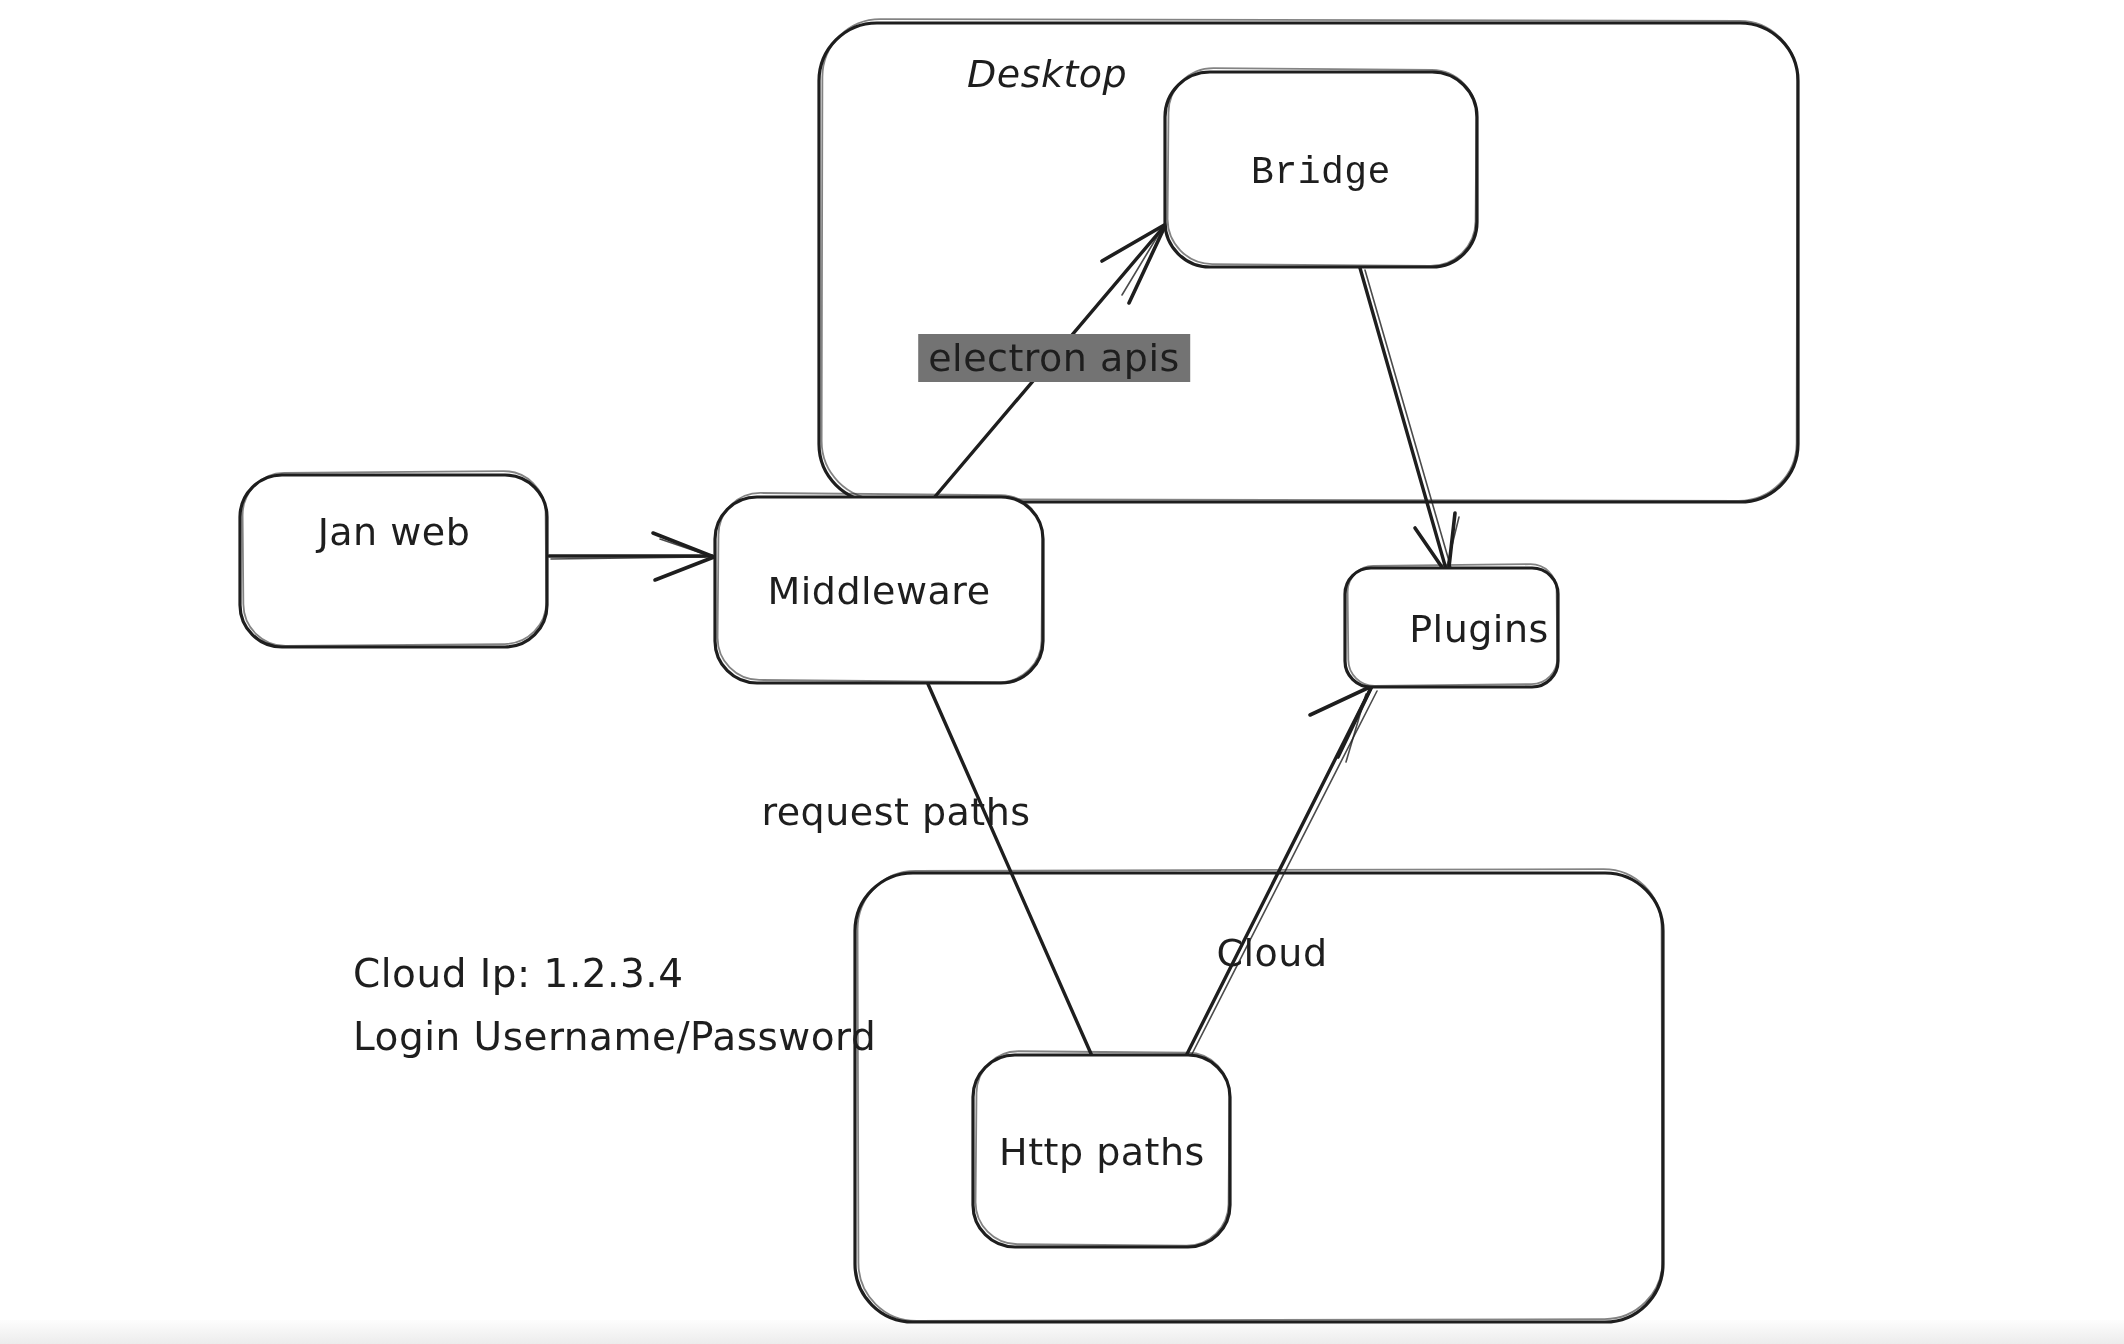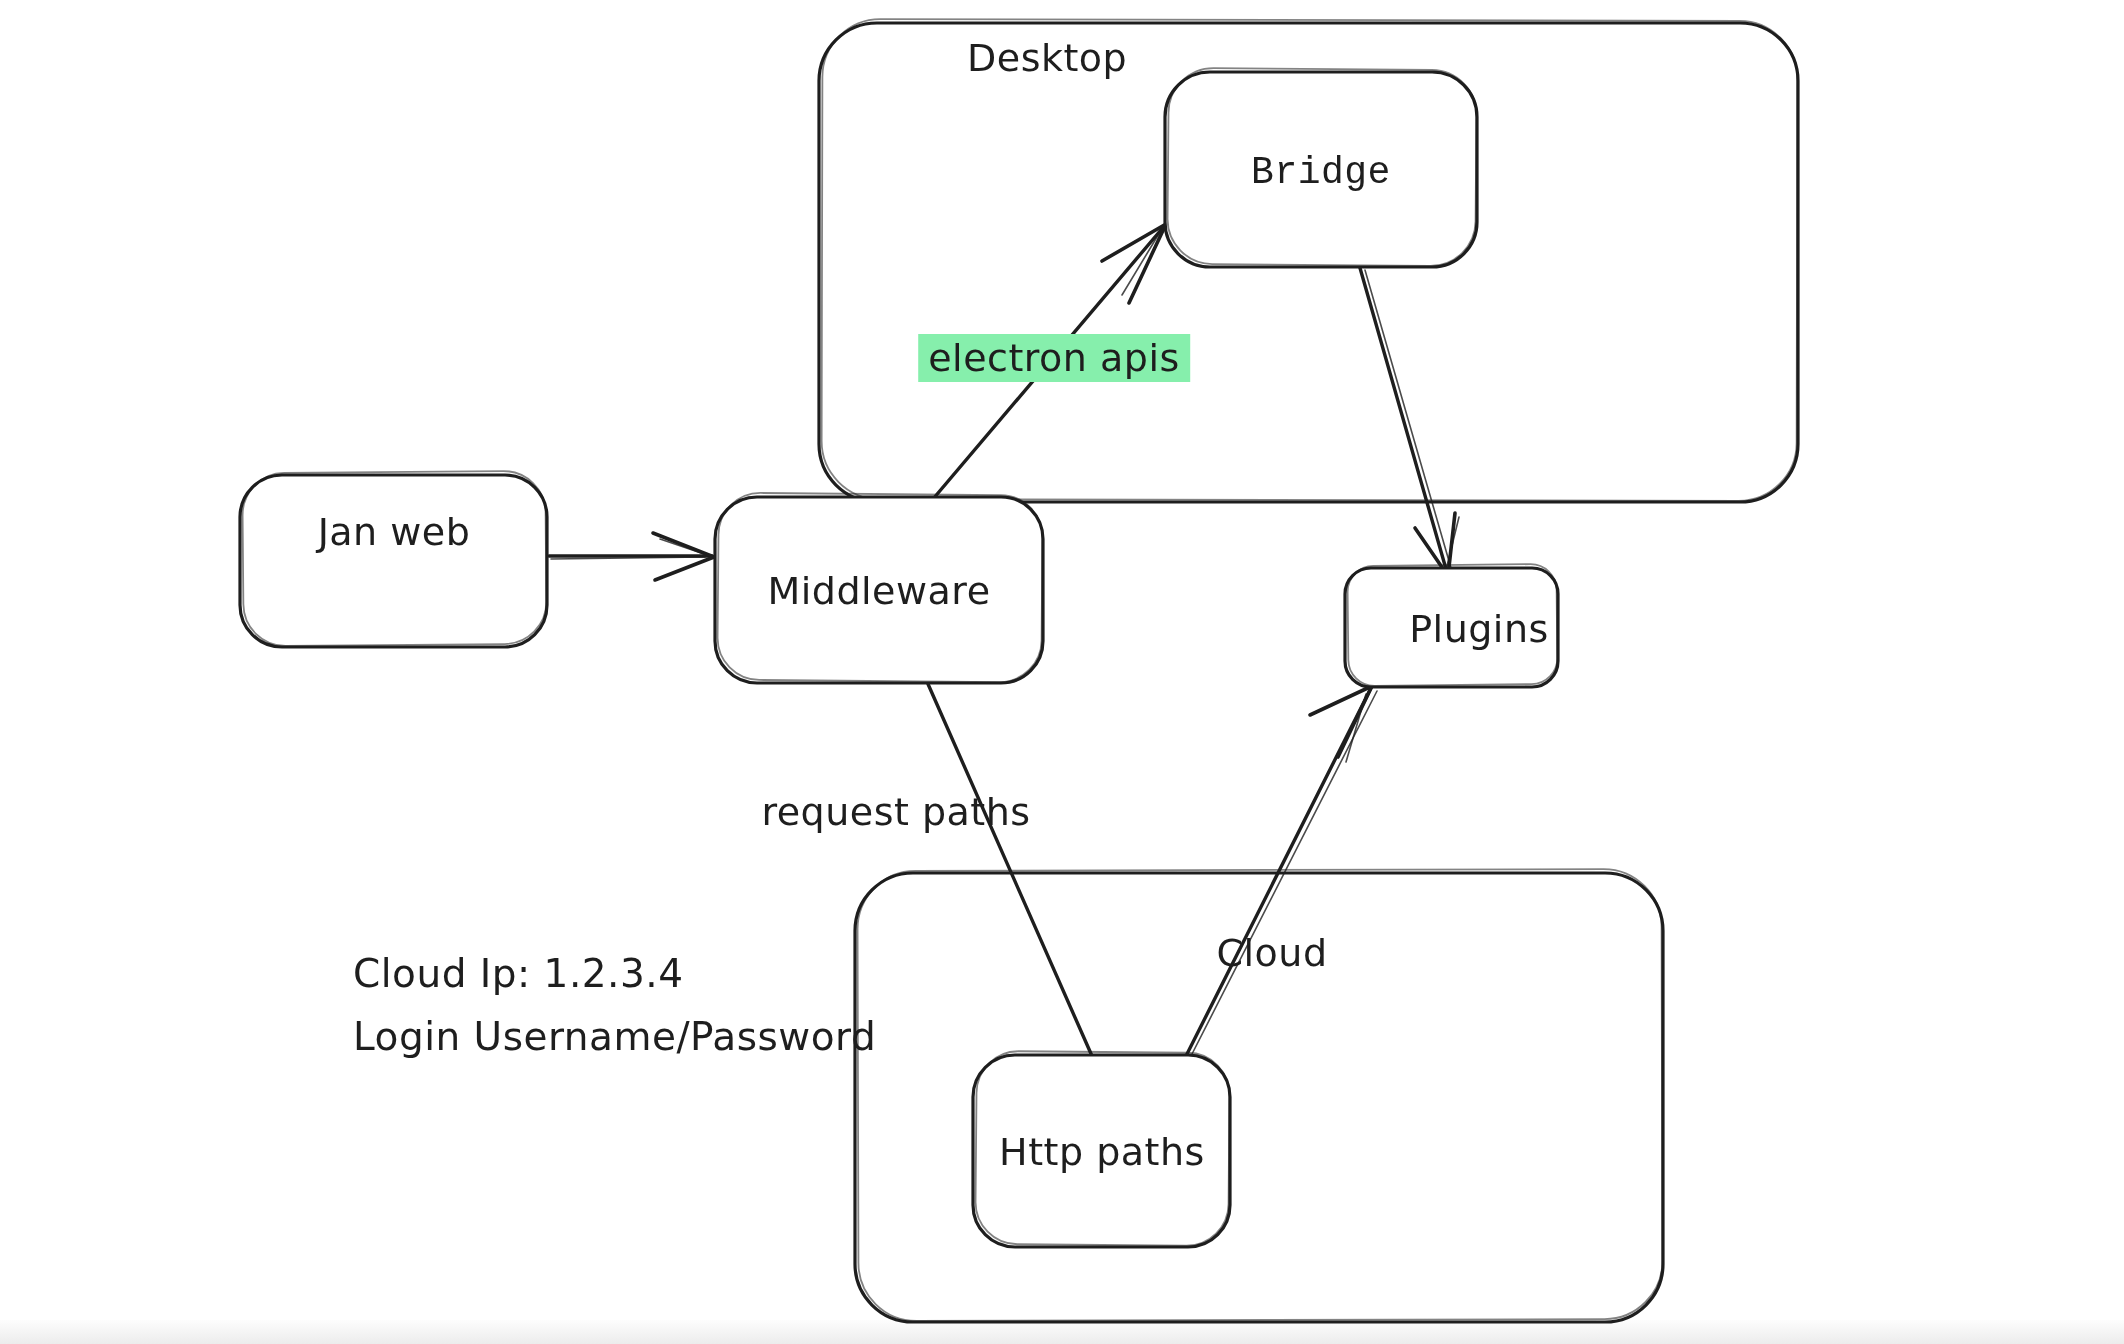--- a/index.html
+++ b/index.html
@@ -8,21 +8,21 @@
     background:#ffffff;
     font-family:"DejaVu Sans",sans-serif;
   }
   #canvas-svg{position:absolute;left:0;top:0;z-index:1;}
   #labels{position:absolute;left:0;top:0;width:2124px;height:1344px;z-index:2;}
   .lbl{
     position:absolute;color:#1e1e1e;white-space:nowrap;
     font-size:38px;letter-spacing:0.5px;
   }
   .center{transform:translate(-50%,-50%);}
-  .edge-lbl-bg{background:#86efac;padding:2px 10px;}
+  .edge-lbl-bg{background:#737373;padding:2px 10px;}
   .annotation{line-height:63px;font-size:39px;}
   #bottom-strip{
     position:absolute;left:0;bottom:0;width:2124px;height:24px;z-index:0;
     background:linear-gradient(#fdfdfd,#ececec);
   }
   svg .shape{fill:#ffffff;stroke:#1e1e1e;stroke-width:3.2;}
   svg .sketch{fill:none;stroke:#1e1e1e;stroke-width:1.8;opacity:0.55;}
   svg .edge{fill:none;stroke:#1e1e1e;stroke-width:3.4;stroke-linecap:round;}
   svg .edge2{fill:none;stroke:#1e1e1e;stroke-width:1.6;stroke-linecap:round;opacity:0.8;}
   svg .head{fill:none;stroke:#1e1e1e;stroke-width:3.6;stroke-linecap:round;stroke-linejoin:round;}
@@ -72,21 +72,21 @@
 
   <rect class="shape" x="1345" y="568" width="213" height="119" rx="26"></rect>
   <rect class="sketch" x="1348" y="565" width="209" height="120" rx="26" transform="rotate(-0.6 1451 628)"></rect>
 
   <rect class="shape" x="973" y="1055" width="257" height="192" rx="42"></rect>
   <rect class="sketch" x="976" y="1052" width="253" height="193" rx="42" transform="rotate(0.5 1102 1151)"></rect>
 </svg>
 
 <div id="labels">
 
-  <div class="lbl" style="left:967px;top:36px;">Desktop</div>
+  <div class="lbl" style="left:967px;top:52px;font-style:italic;">Desktop</div>
   <div class="lbl center" style="left:1272px;top:953px;">Cloud</div>
 
   <div class="lbl center" style="left:394px;top:532px;">Jan web</div>
   <div class="lbl center" style="left:879px;top:591px;">Middleware</div>
   <div class="lbl center" style="left:1321px;top:172px;font-family:Liberation Mono, monospace;">Bridge</div>
   <div class="lbl center" style="left:1451px;top:629px;margin-left:28px;">Plugins</div>
   <div class="lbl center" style="left:1102px;top:1152px;">Http paths</div>
 
   <div class="lbl center edge-lbl-bg" style="left:1054px;top:358px;">electron apis</div>
   <div class="lbl center" style="left:896px;top:812px;">request paths</div>

